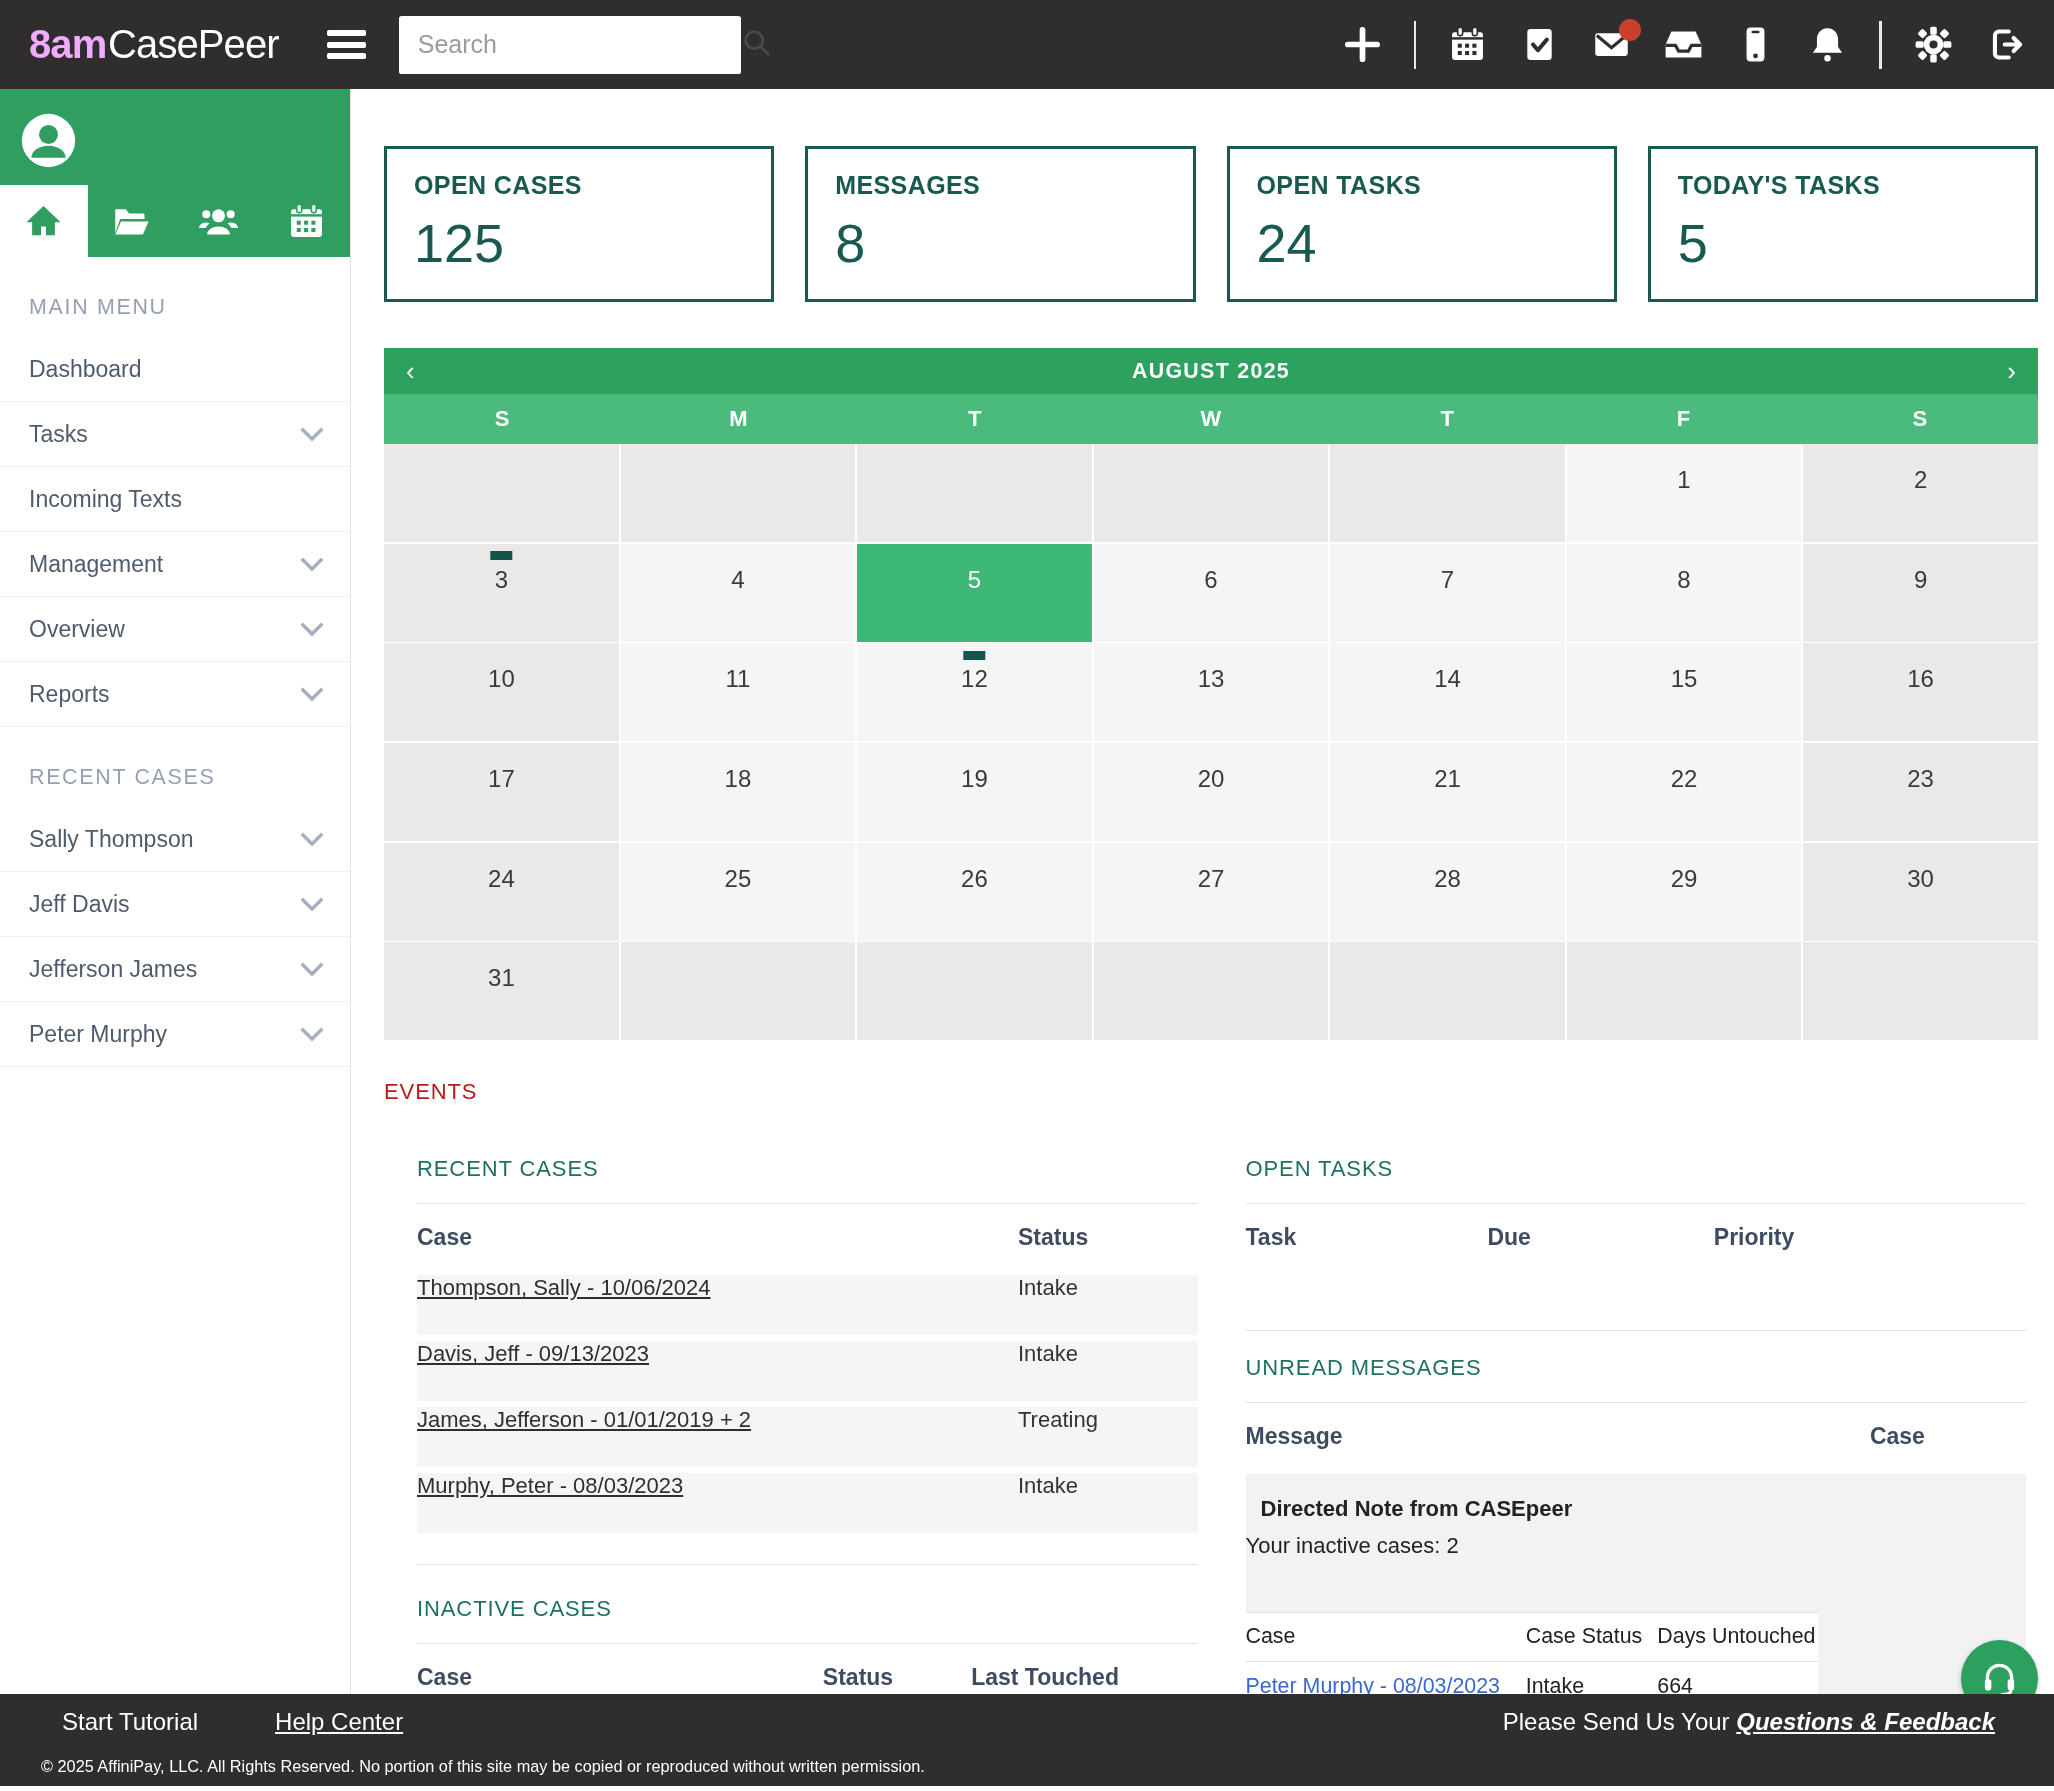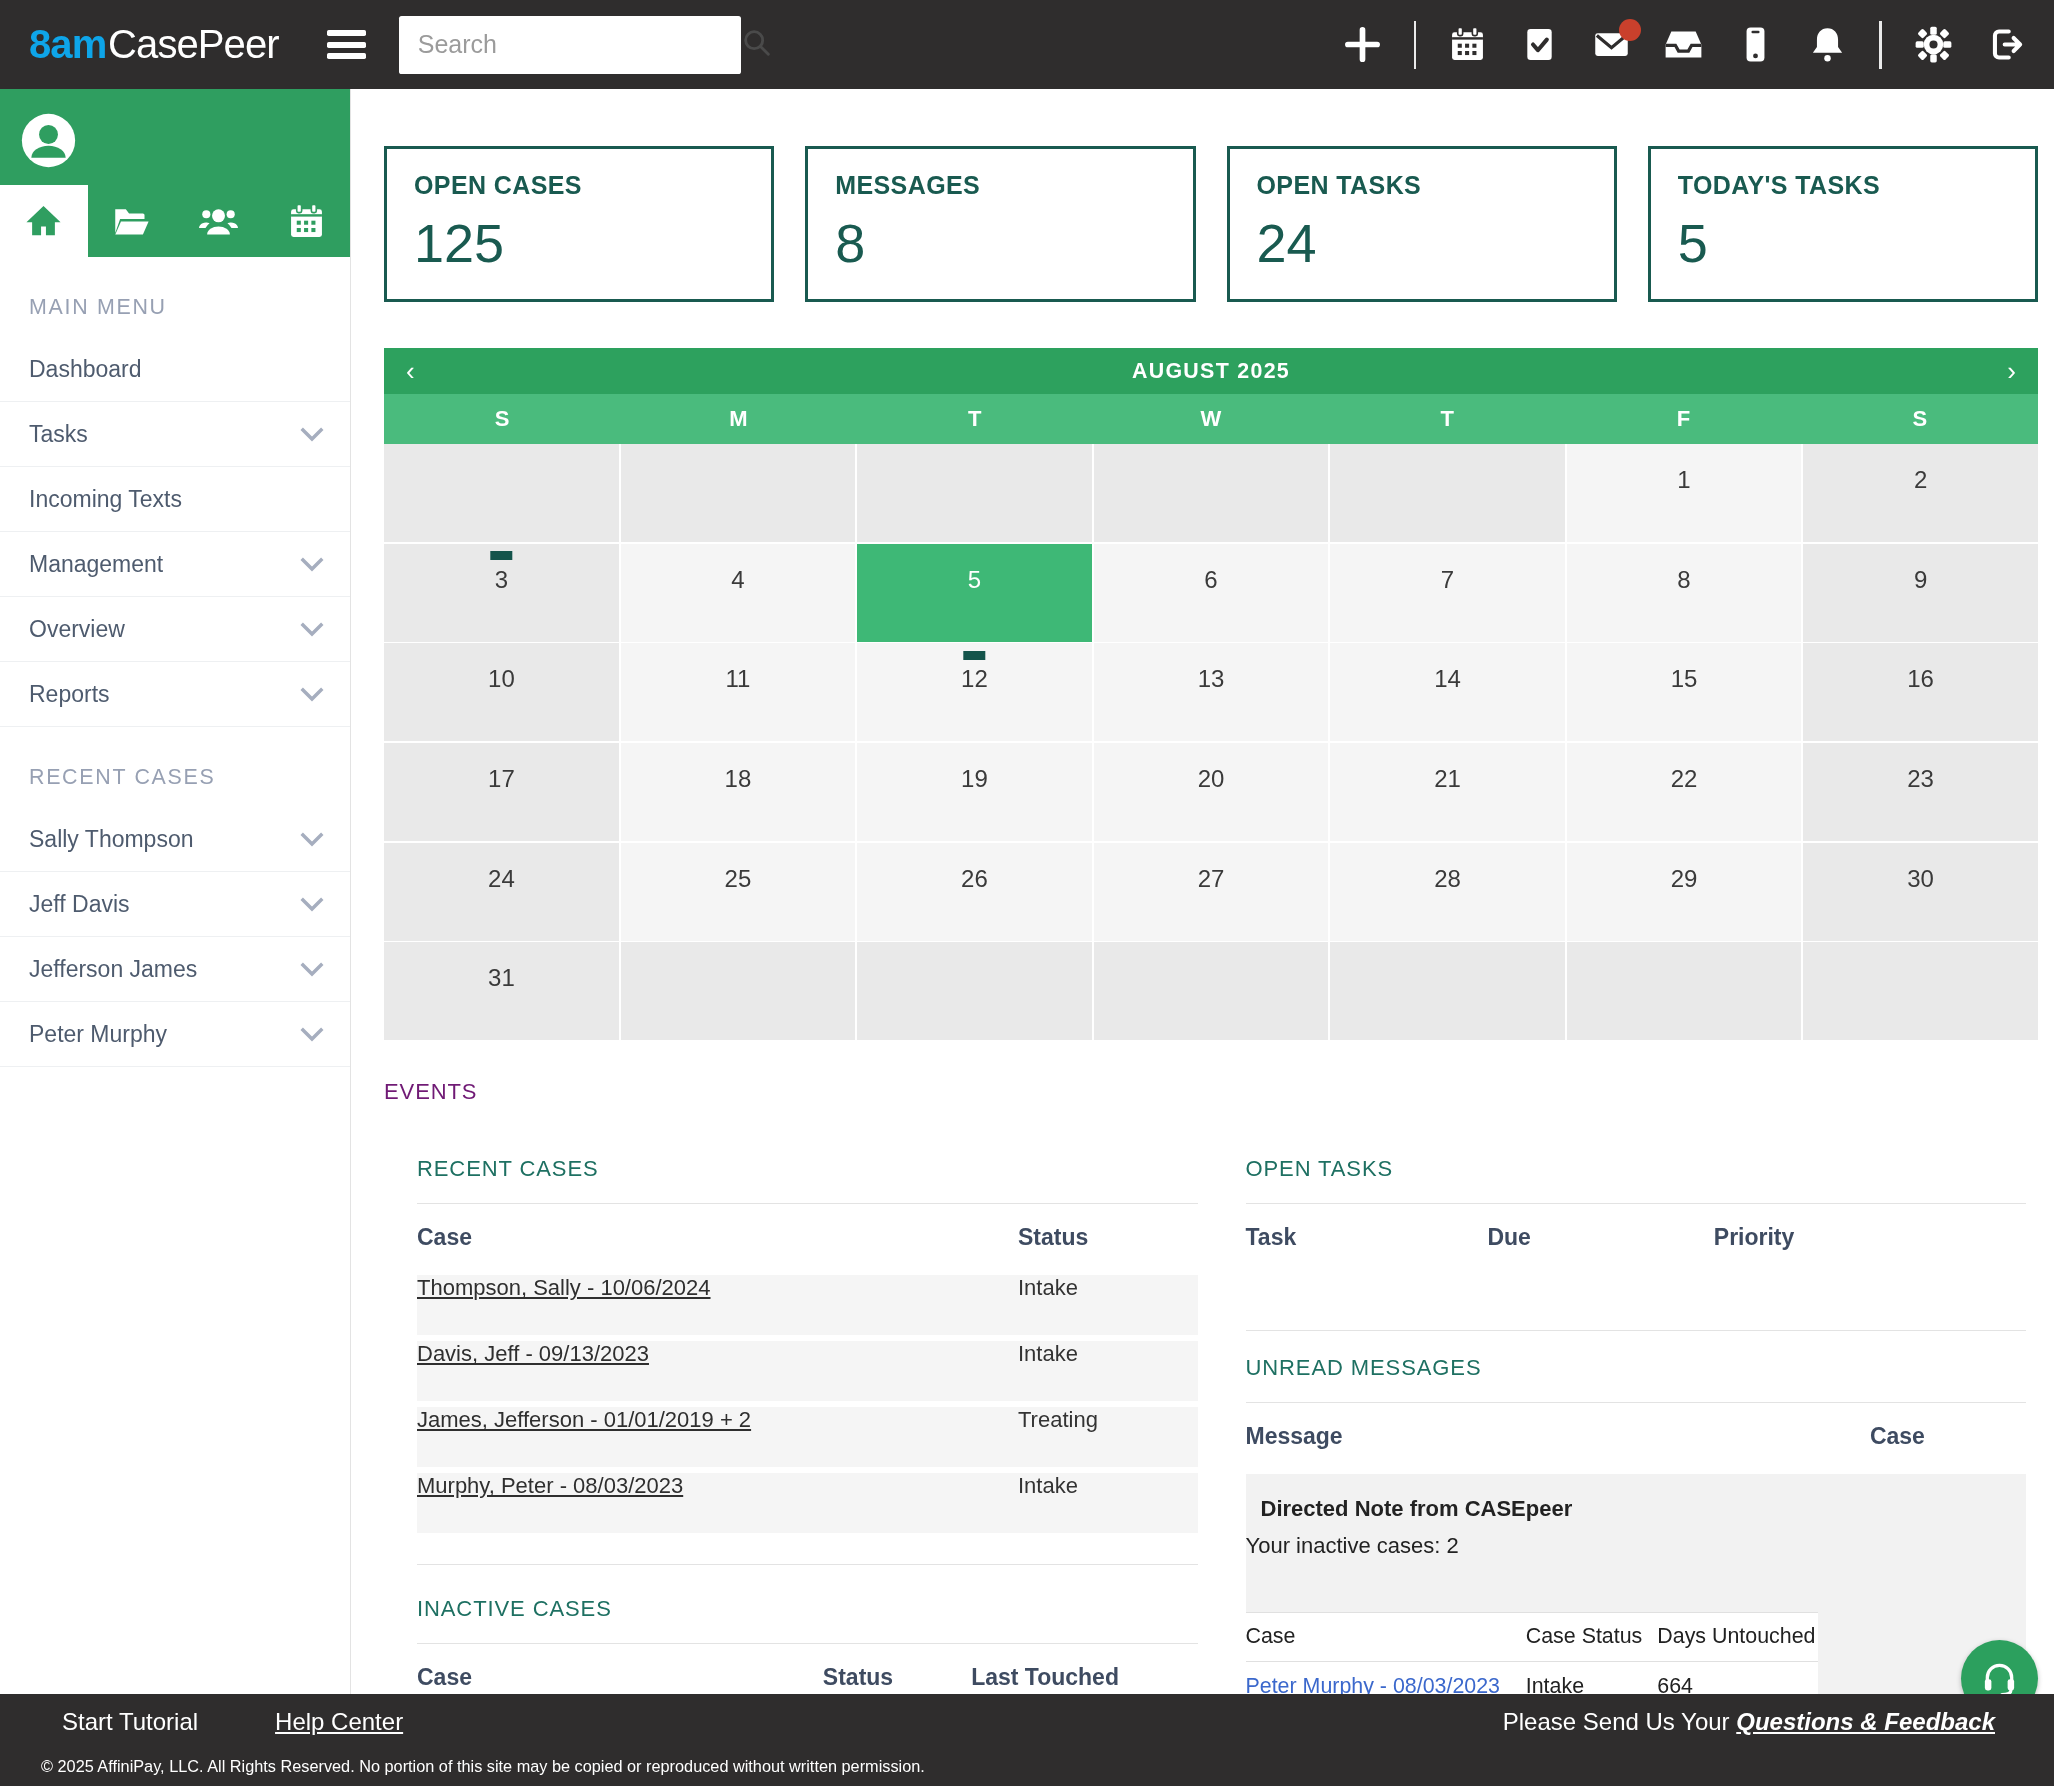--- a/index.html
+++ b/index.html
@@ -3,21 +3,21 @@
 <meta charset="utf-8">
 <style>
   * { margin:0; padding:0; box-sizing:border-box; }
   html,body { width:2055px; }
   body { font-family:"Liberation Sans","DejaVu Sans",sans-serif; background:#fff; }
   .page { position:relative; width:2055px; height:1792px; overflow:hidden; background:#fff; }
 
   
   .topbar { height:89px; background:#2f2d2d; display:flex; align-items:center; padding:0 29px; --hole:#2f2d2d; color:#fff; }
   .logo { display:flex; align-items:baseline; font-size:40px; letter-spacing:-0.9px; cursor:pointer; }
-  .logo .l8 { color:#0ea5e9; font-weight:700; }
+  .logo .l8 { color:#f0abfc; font-weight:700; }
   .logo .lrest { color:#ffffff; font-weight:400; margin-left:1.7px; }
   .hamburger { margin-left:48px; width:39px; height:29px; display:flex; flex-direction:column; justify-content:space-between; background:none; border:none; cursor:pointer; }
   .hamburger span { display:block; height:6px; background:#fff; border-radius:1.7px; }
   .search { margin-left:33px; width:342px; height:58px; background:#fff; border-radius:2.6px; display:flex; align-items:center; padding:0 15.4px 0 19px; }
   .search input { flex:1; border:none; outline:none; font-size:25px; color:#333; font-family:inherit; background:transparent; }
   .search input::placeholder { color:#9b9b9b; }
   .top-icons { margin-left:auto; display:flex; align-items:center; gap:31px; }
   .tico { position:relative; width:41px; height:41px; display:flex; align-items:center; justify-content:center; background:none; border:none; cursor:pointer; color:#fff; }
   .tico svg { width:39px; height:39px; }
   .tsep { width:2.6px; height:48px; background:#fff; opacity:.9; }
@@ -50,21 +50,21 @@
   .cal-nav { background:none; border:none; color:#fff; font-size:26px; cursor:pointer; font-family:inherit; }
   .cal-days { display:grid; grid-template-columns:repeat(7,1fr); height:50px; background:#4abb7d; color:#fff; font-size:22px; font-weight:700; align-items:center; text-align:center; }
   .cal-grid { display:grid; grid-template-columns:repeat(7,1fr); grid-auto-rows:98px; gap:1.7px; background:#fff; }
   .cell { position:relative; background:#f5f5f5; font-size:24px; color:#3a3a3a; cursor:pointer; }
   .cell.wk, .cell.off { background:#e9e9e9; cursor:default; }
   .cell .num { position:absolute; top:22px; left:0; right:0; text-align:center; }
   .cell .dash { position:absolute; top:7.7px; left:50%; transform:translateX(-50%); width:21.4px; height:8.6px; background:#14544b; }
   .cell.sel { background:#3eb876; }
   .cell.sel .num { color:#fff; }
 
-  .events-h { margin-top:39px; color:#701a75; font-size:22px; letter-spacing:0.9px; font-weight:400; }
+  .events-h { margin-top:39px; color:#b91c1c; font-size:22px; letter-spacing:0.9px; font-weight:400; }
   .events-cols { display:flex; gap:48px; margin-top:51px; padding:0 12px 0 33px; }
   .ecol { flex:1; min-width:0; }
   .section-h { color:#1e7062; font-size:22px; letter-spacing:0.9px; font-weight:400; margin-bottom:20.5px; }
   .hrline { border:none; border-top:1.7px solid #e3e3e3; }
   .thead { display:flex; padding:20.5px 0 24px; font-weight:700; color:#3e4b61; font-size:23px; }
   .trow { display:flex; align-items:flex-start; background:#f5f5f5; height:60px; margin-bottom:6px; font-size:22px; color:#333; }
   .c-wide { flex:0 0 77%; }
   .c-rest { flex:1; }
   .i-case { flex:0 0 52%; } .i-status { flex:0 0 19%; } .i-last { flex:1; }
   .t-task { flex:0 0 31%; } .t-due { flex:0 0 29%; } .t-pri { flex:1; }

